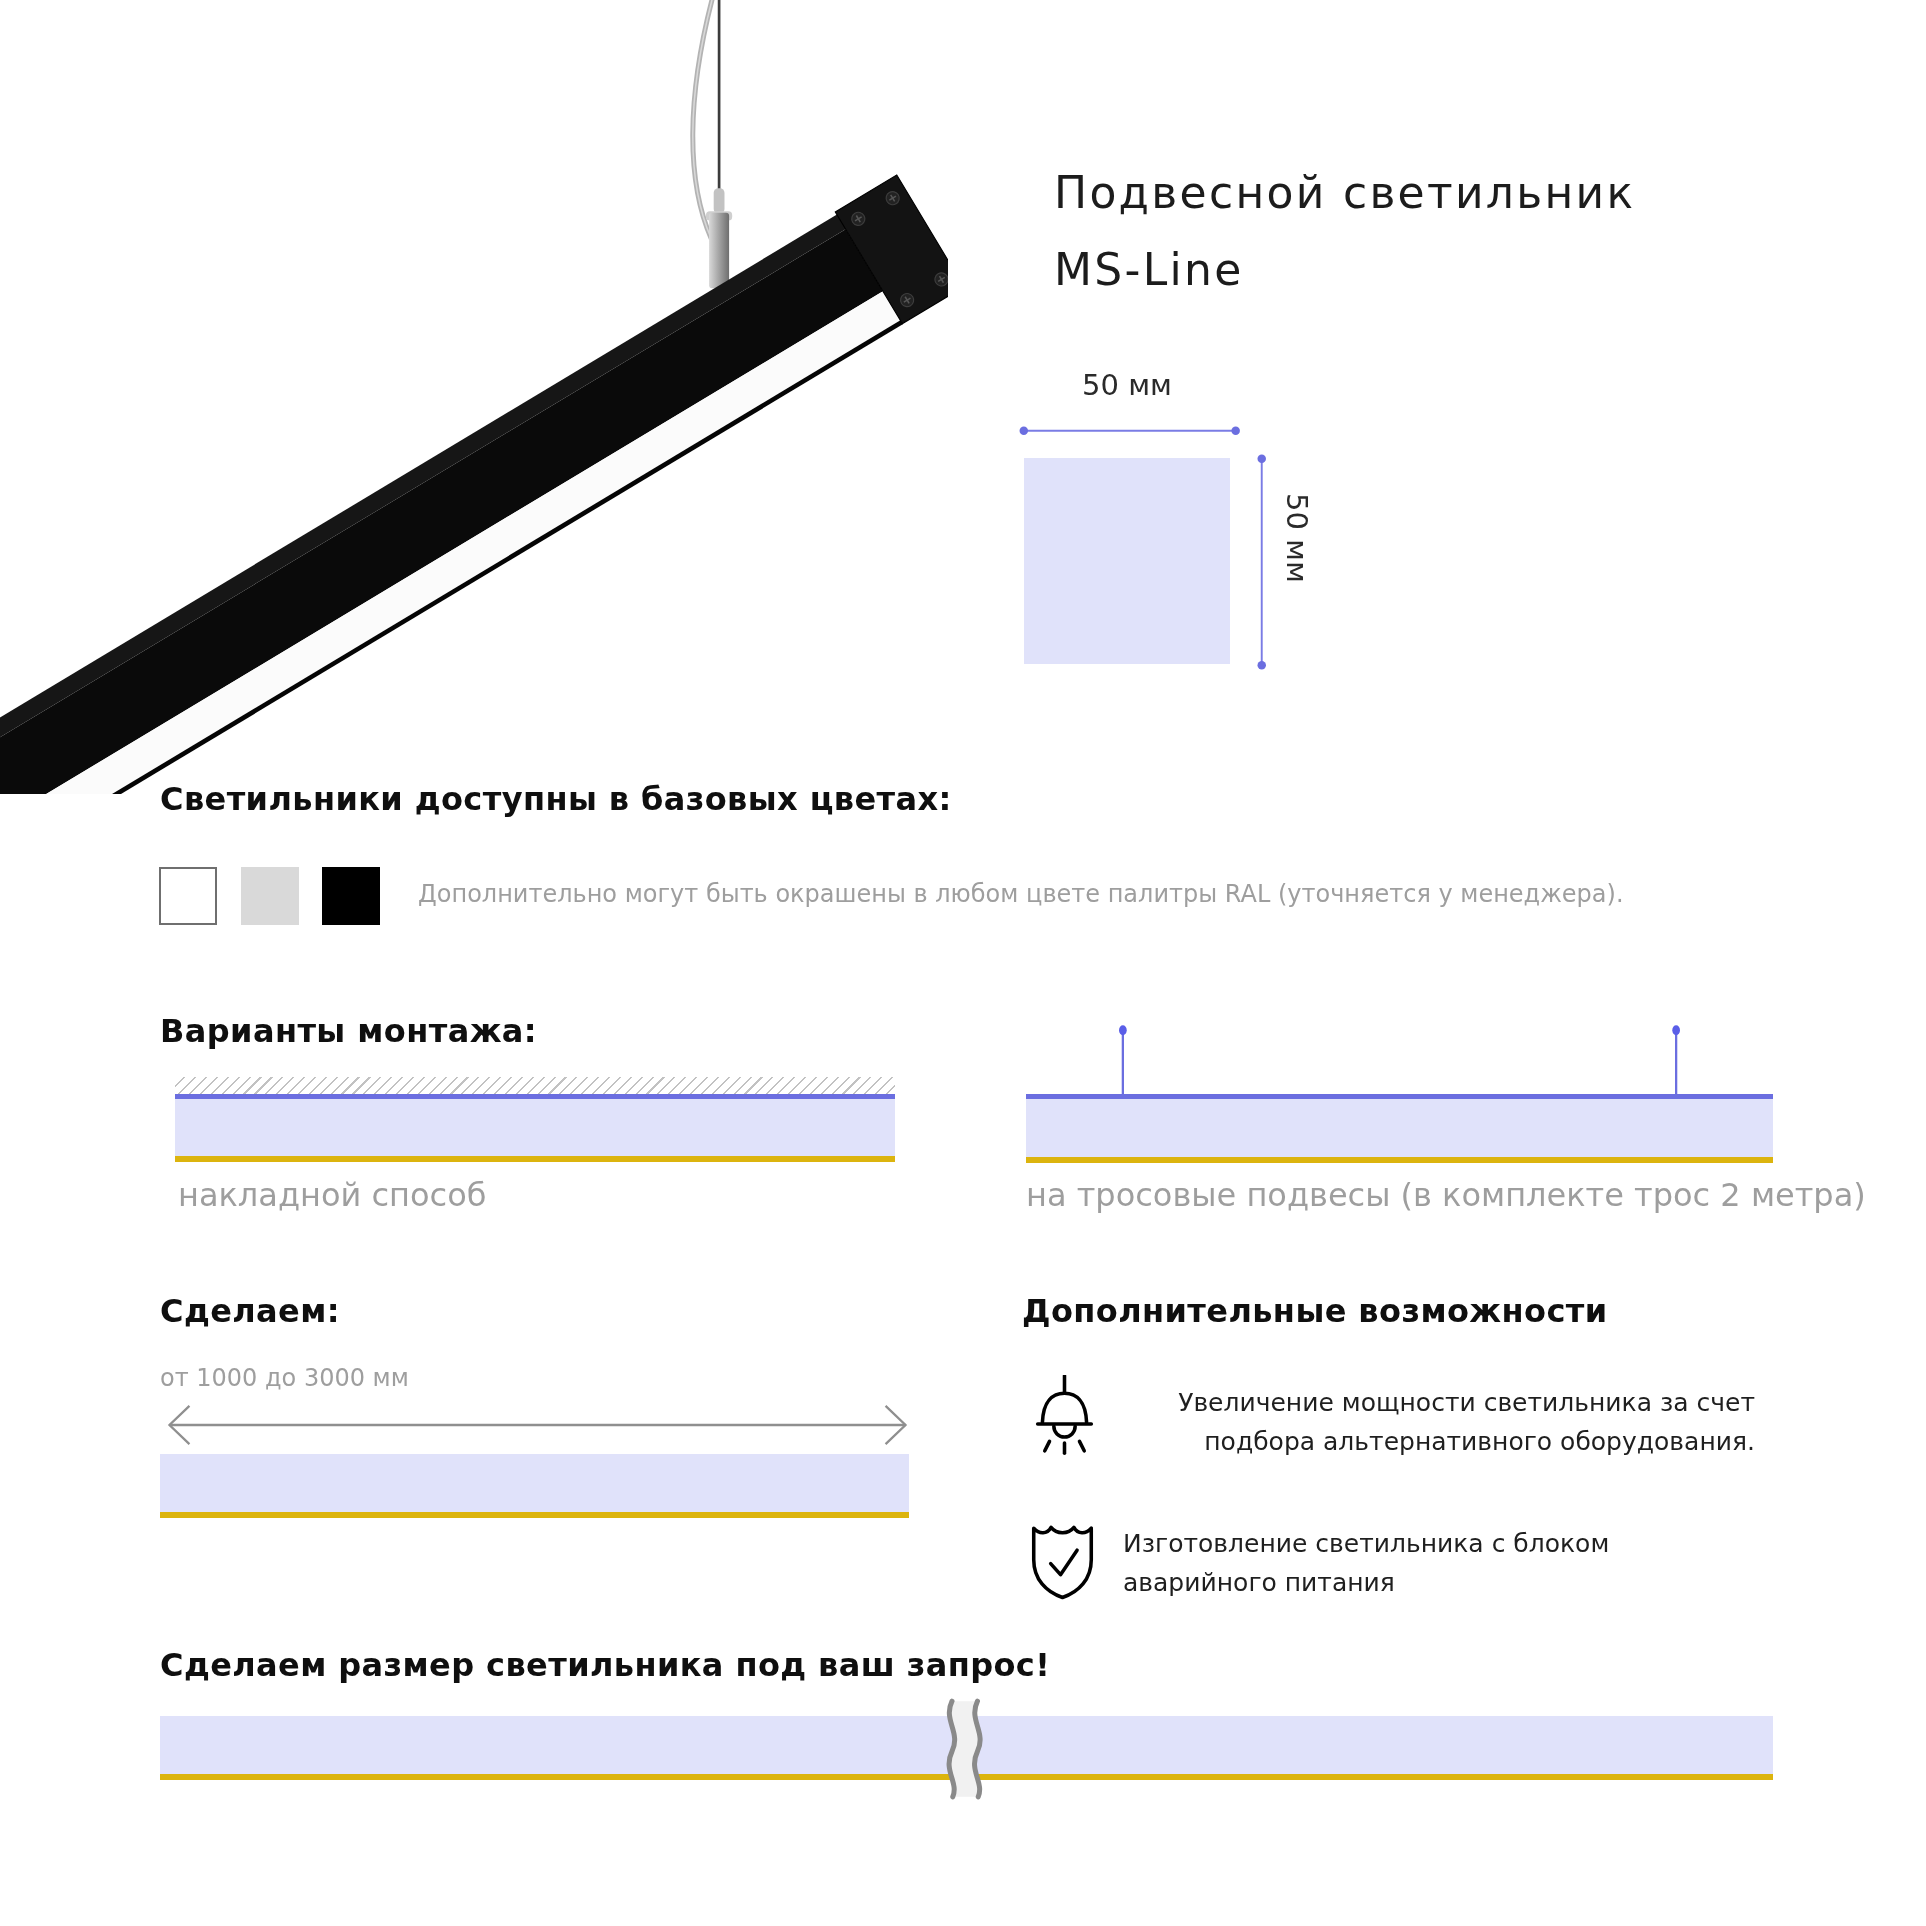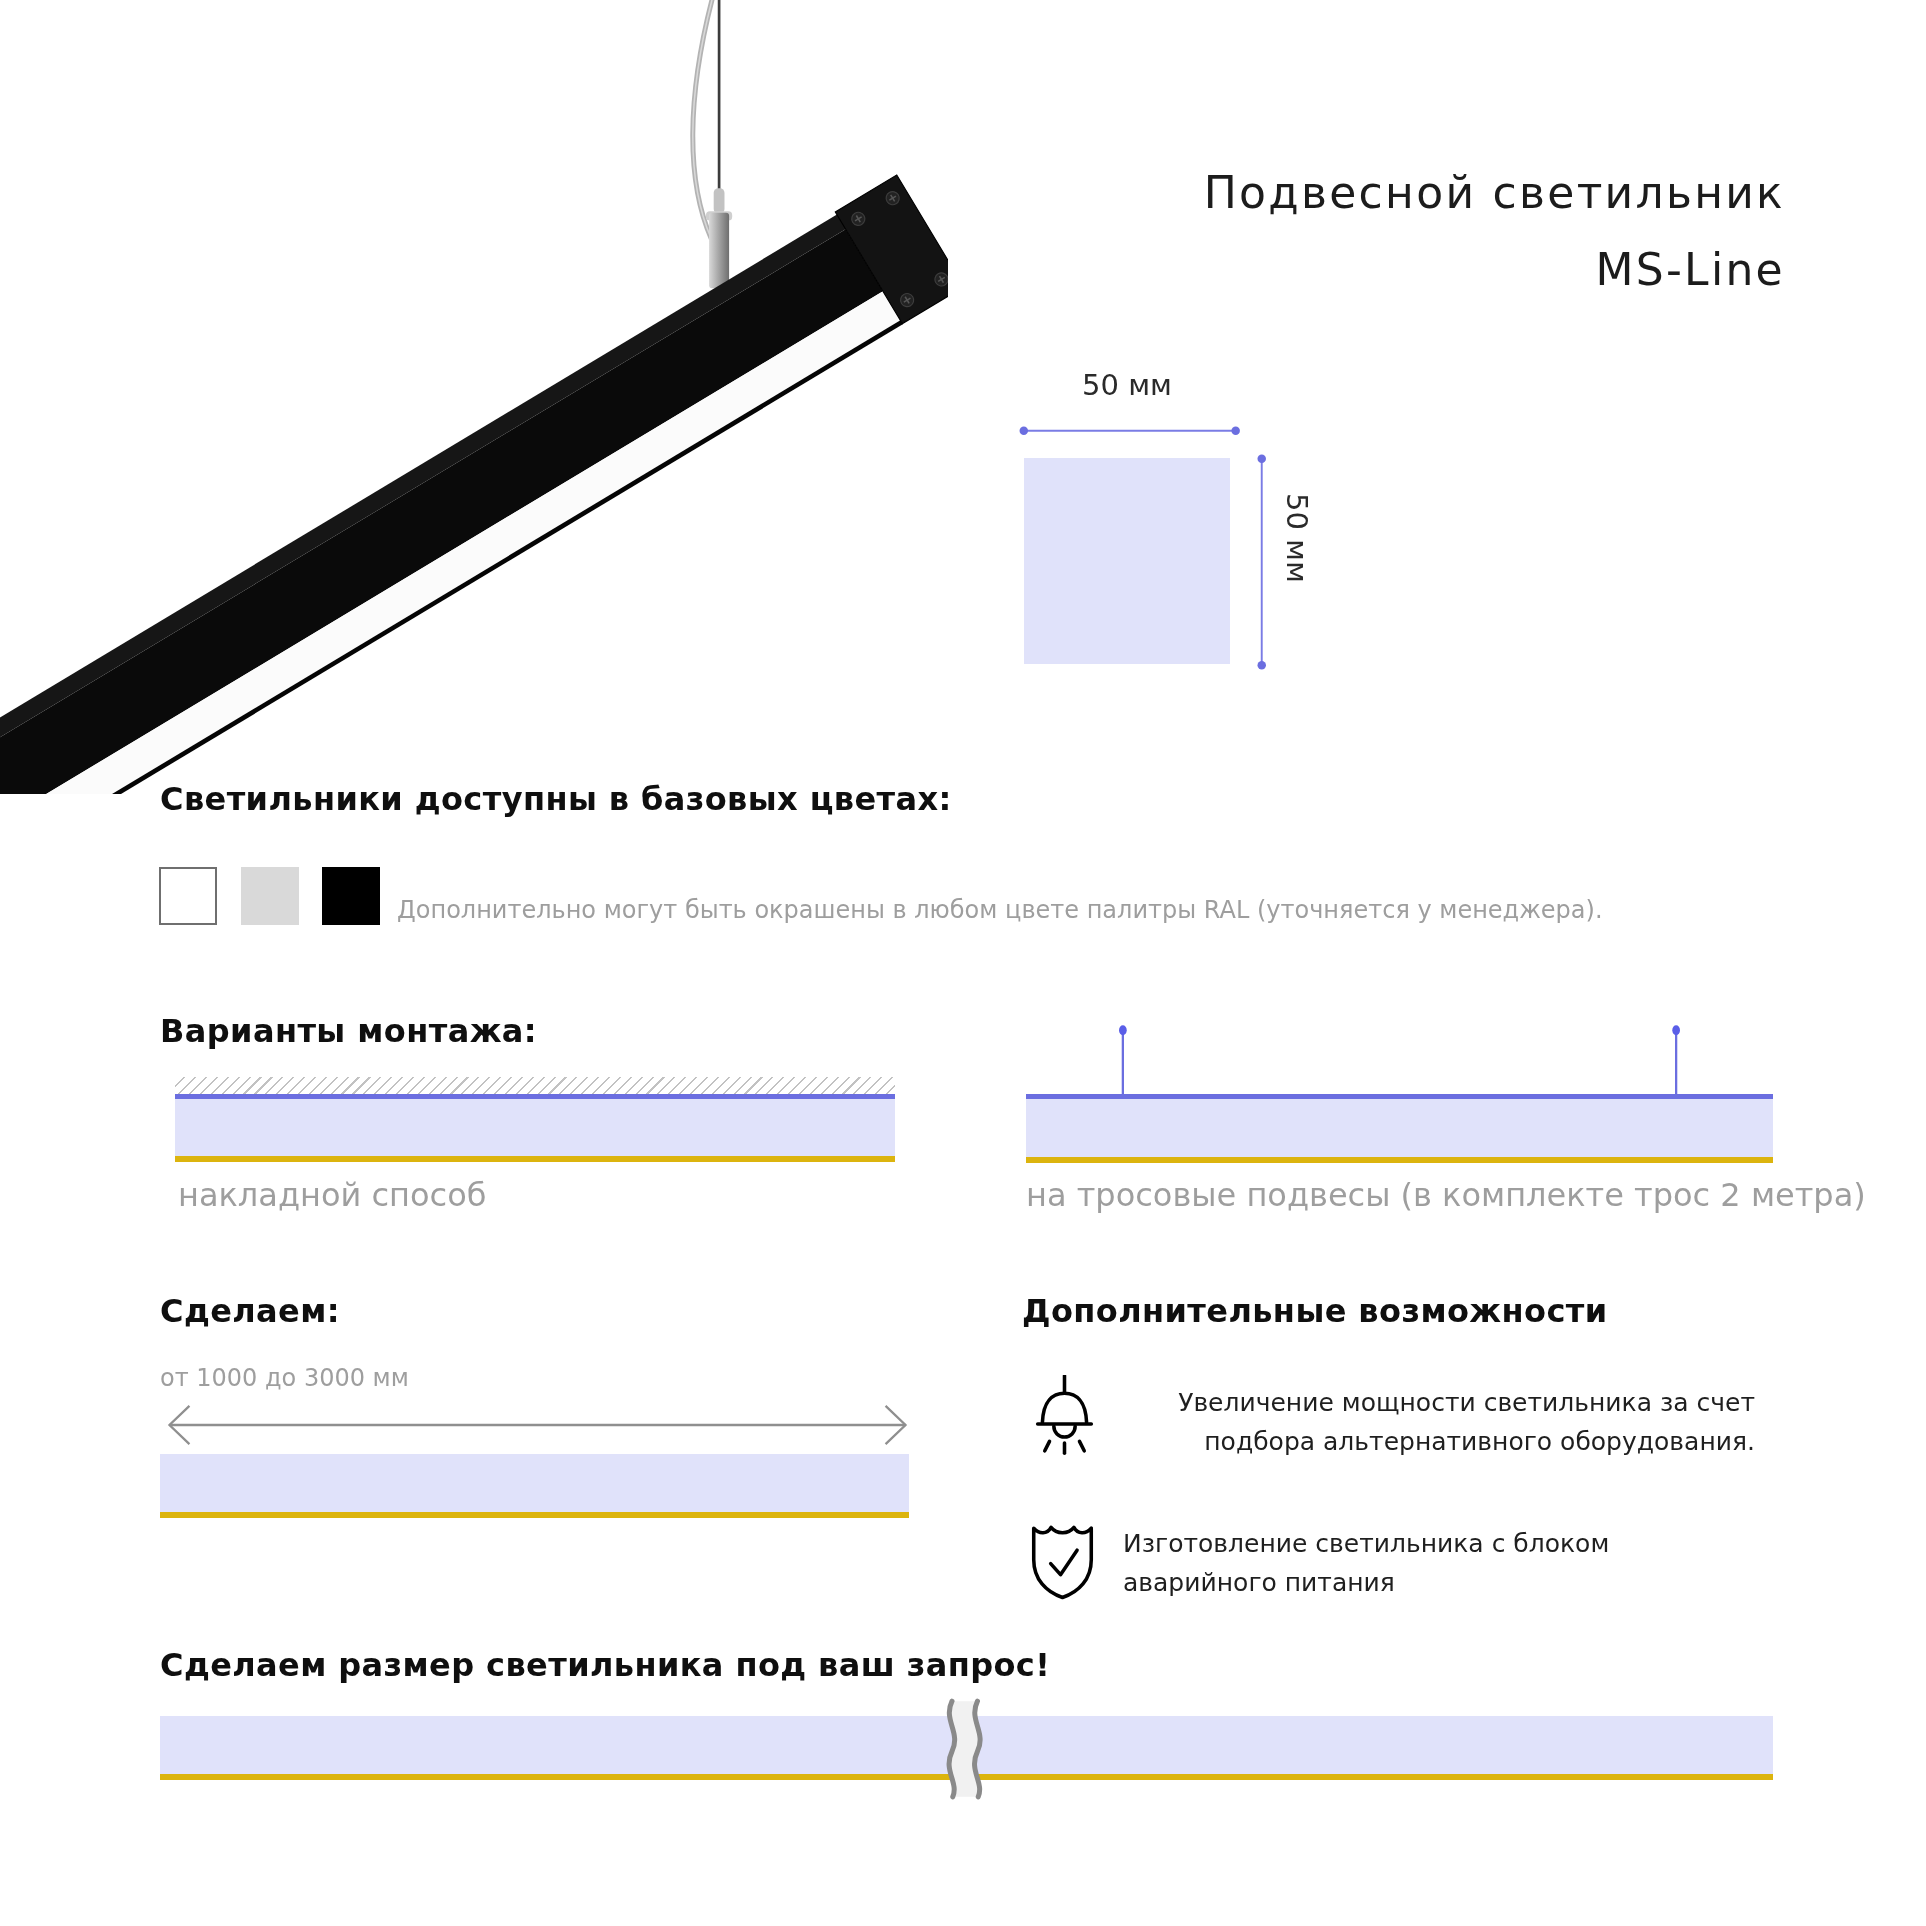--- a/index.html
+++ b/index.html
@@ -73,21 +73,21 @@
             <line x1="2846" y1="-16" x2="2846" y2="4"></line>
           <line x1="2732" y1="240" x2="2752" y2="240"></line>
             <line x1="2742" y1="230" x2="2742" y2="250"></line>
           <line x1="2836" y1="240" x2="2856" y2="240"></line>
             <line x1="2846" y1="230" x2="2846" y2="250"></line>
         </g>
       </g>
     </g>
   </svg>
 
-  <div class="abs title" style="left:1022px;top:154px;width:763px;text-align:right;">
+  <div class="abs title" style="left:1054px;top:154px;width:763px;">
     <div>Подвесной светильник</div>
     <div>MS-Line</div>
   </div>
 
   <div class="abs dim-label" style="left:1024px;top:368px;width:206px;text-align:center;">50 мм</div>
 
   <svg class="abs" style="left:1013px;top:419px;" width="235" height="25" viewBox="0 0 610 64">
     <line x1="28" y1="30" x2="578" y2="30" stroke="#7a7ce5" stroke-width="5"></line>
     <circle cx="28" cy="30" r="11" fill="#6b6ee0"></circle>
     <circle cx="578" cy="30" r="11" fill="#6b6ee0"></circle>
@@ -102,21 +102,21 @@
   </svg>
 
   <div class="abs dim-label dim-label-v" style="left:1280px;top:493px;height:139px;">50 мм</div>
 
   <div class="abs h2" style="left:160px;top:772px;margin-top:8px;">Светильники доступны в базовых цветах:</div>
 
   <div class="abs swatch swatch-white" style="left:159px;top:867px;"></div>
   <div class="abs swatch swatch-gray" style="left:241px;top:867px;"></div>
   <div class="abs swatch swatch-black" style="left:322px;top:867px;"></div>
 
-  <div class="abs gray-note" style="left:397px;top:880px;width:1387px;margin-top:16px;">Дополнительно могут быть окрашены в любом цвете палитры RAL (уточняется у менеджера).</div>
+  <div class="abs gray-note" style="left:418px;top:880px;width:1387px;">Дополнительно могут быть окрашены в любом цвете палитры RAL (уточняется у менеджера).</div>
 
   <div class="abs h2" style="left:160px;top:1012px;text-align:center;">Варианты монтажа:</div>
 
   <div class="abs" style="left:175px;top:1077px;width:720px;height:88px;">
     <div class="abs hatch" style="left:0;top:0;width:720px;height:17px;"></div>
     <div class="abs bar-blue" style="left:0;top:17px;width:720px;height:4.6px;"></div>
     <div class="abs bar-body" style="left:0;top:21.6px;width:720px;height:58px;"></div>
     <div class="abs bar-yellow" style="left:0;top:79px;width:720px;height:6.2px;"></div>
   </div>
   <div class="abs diagram-label" style="left:178px;top:1176px;">накладной способ</div>

